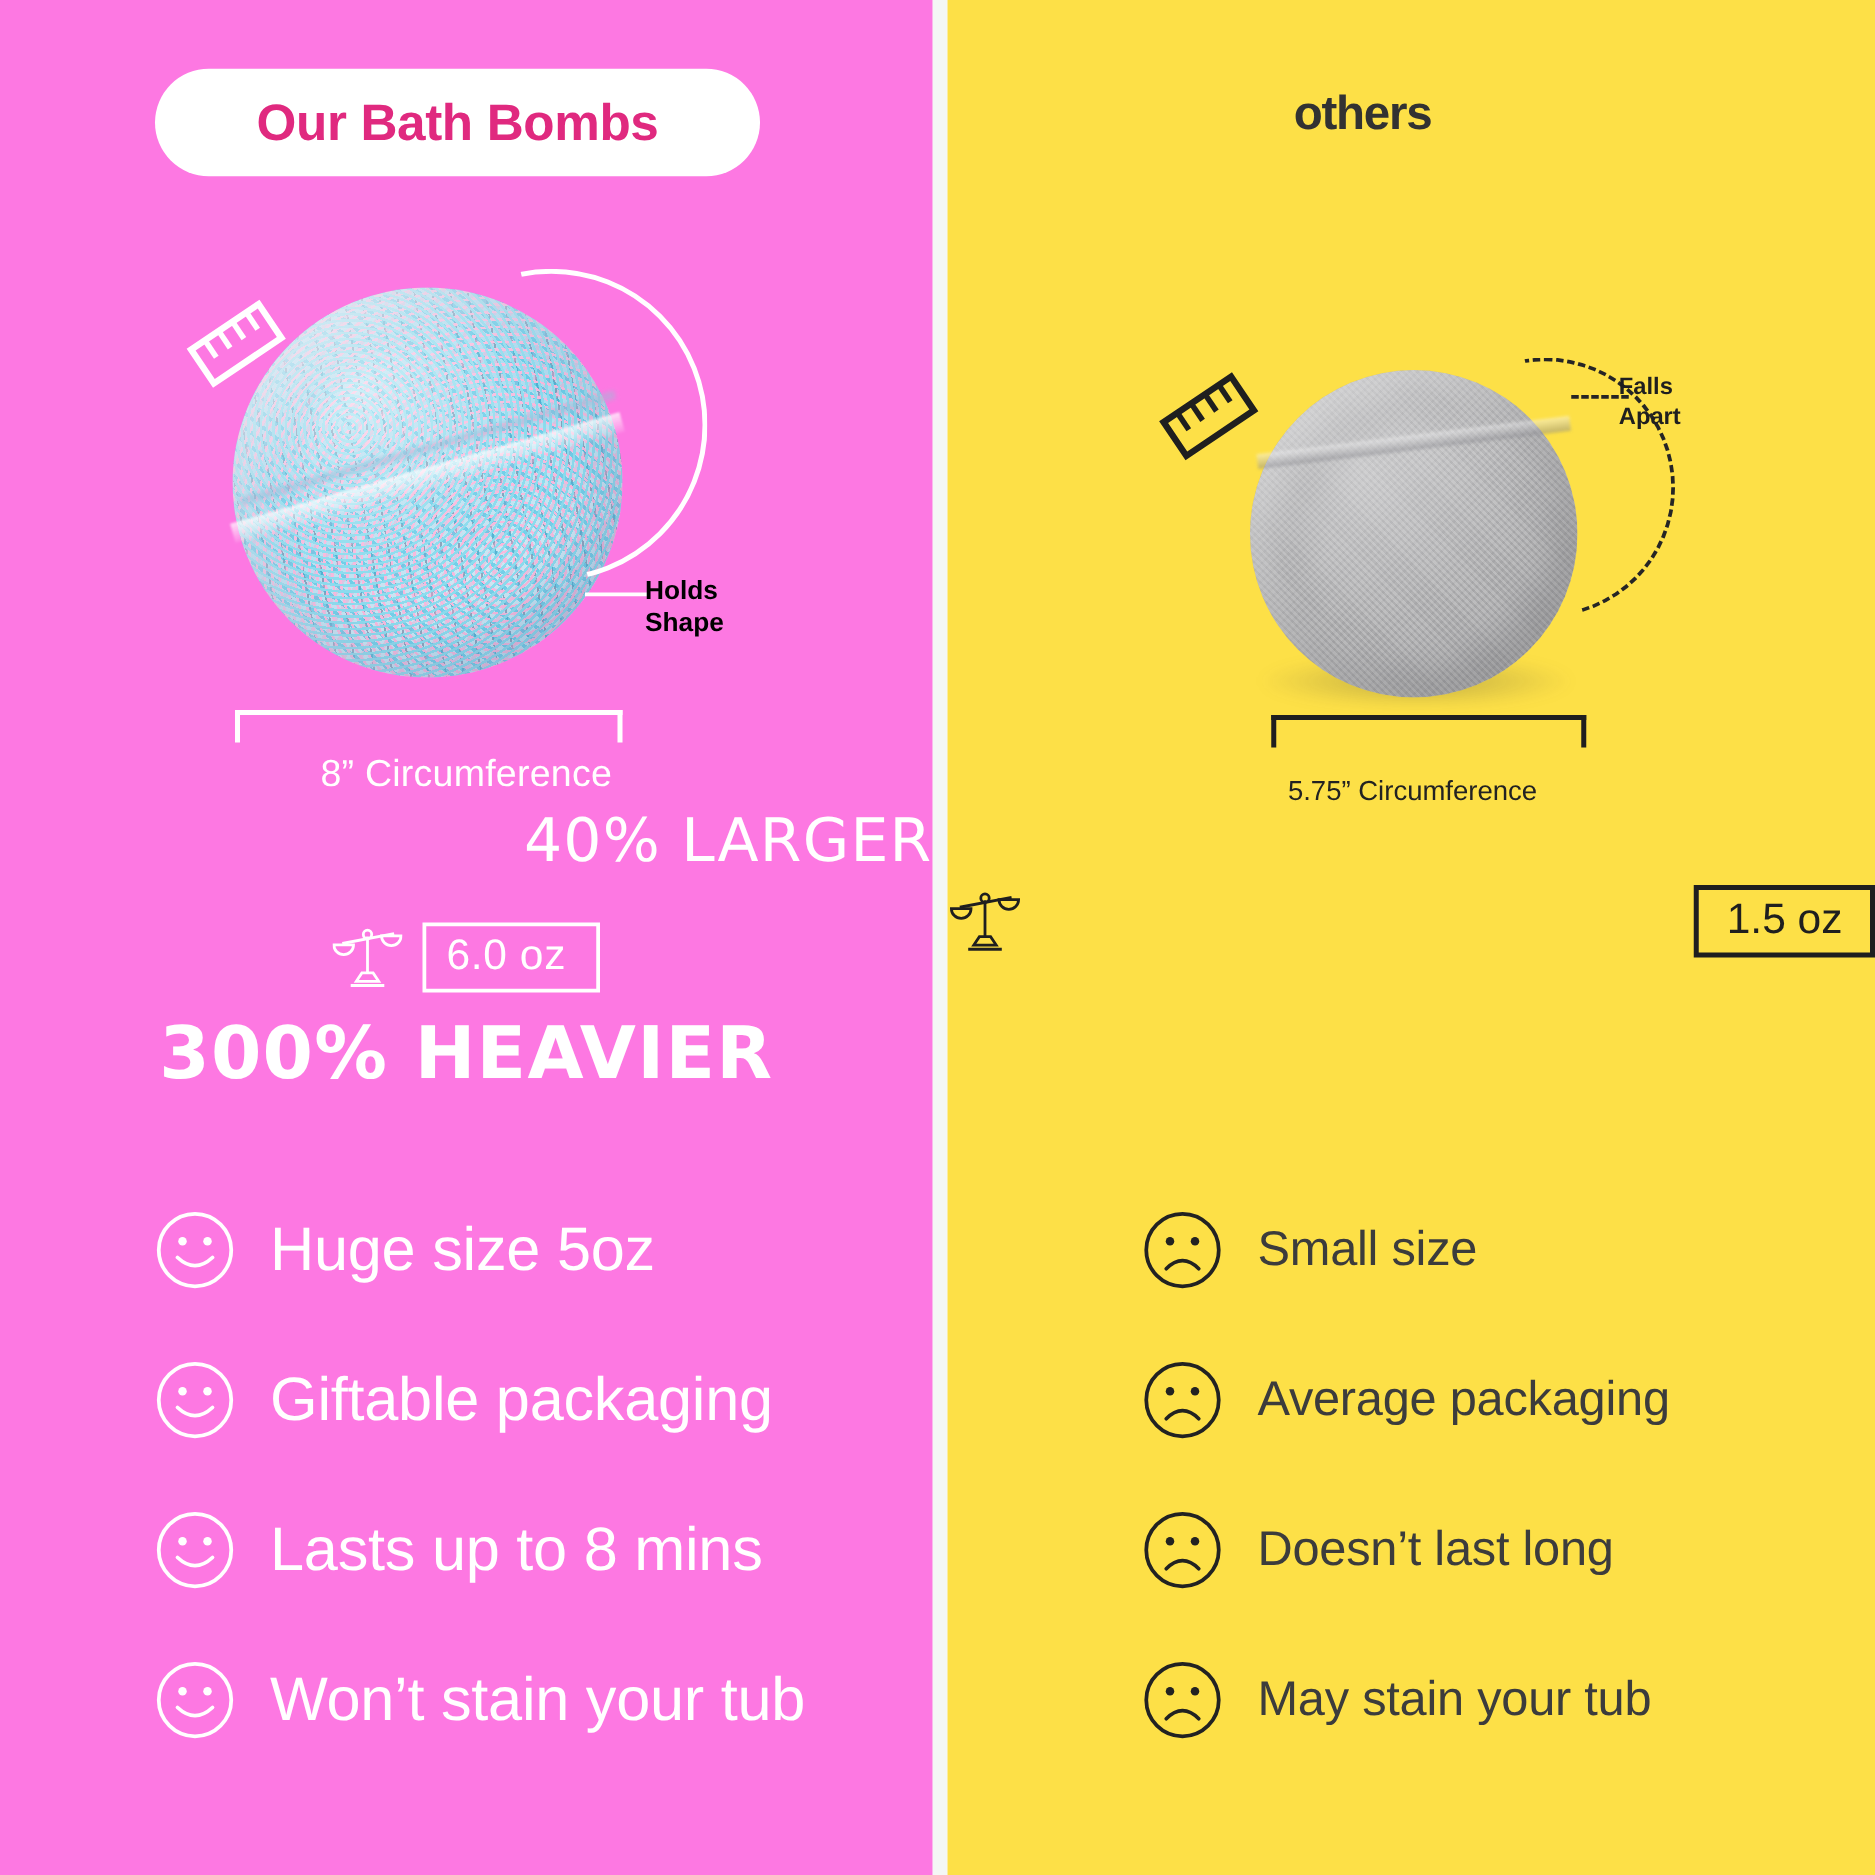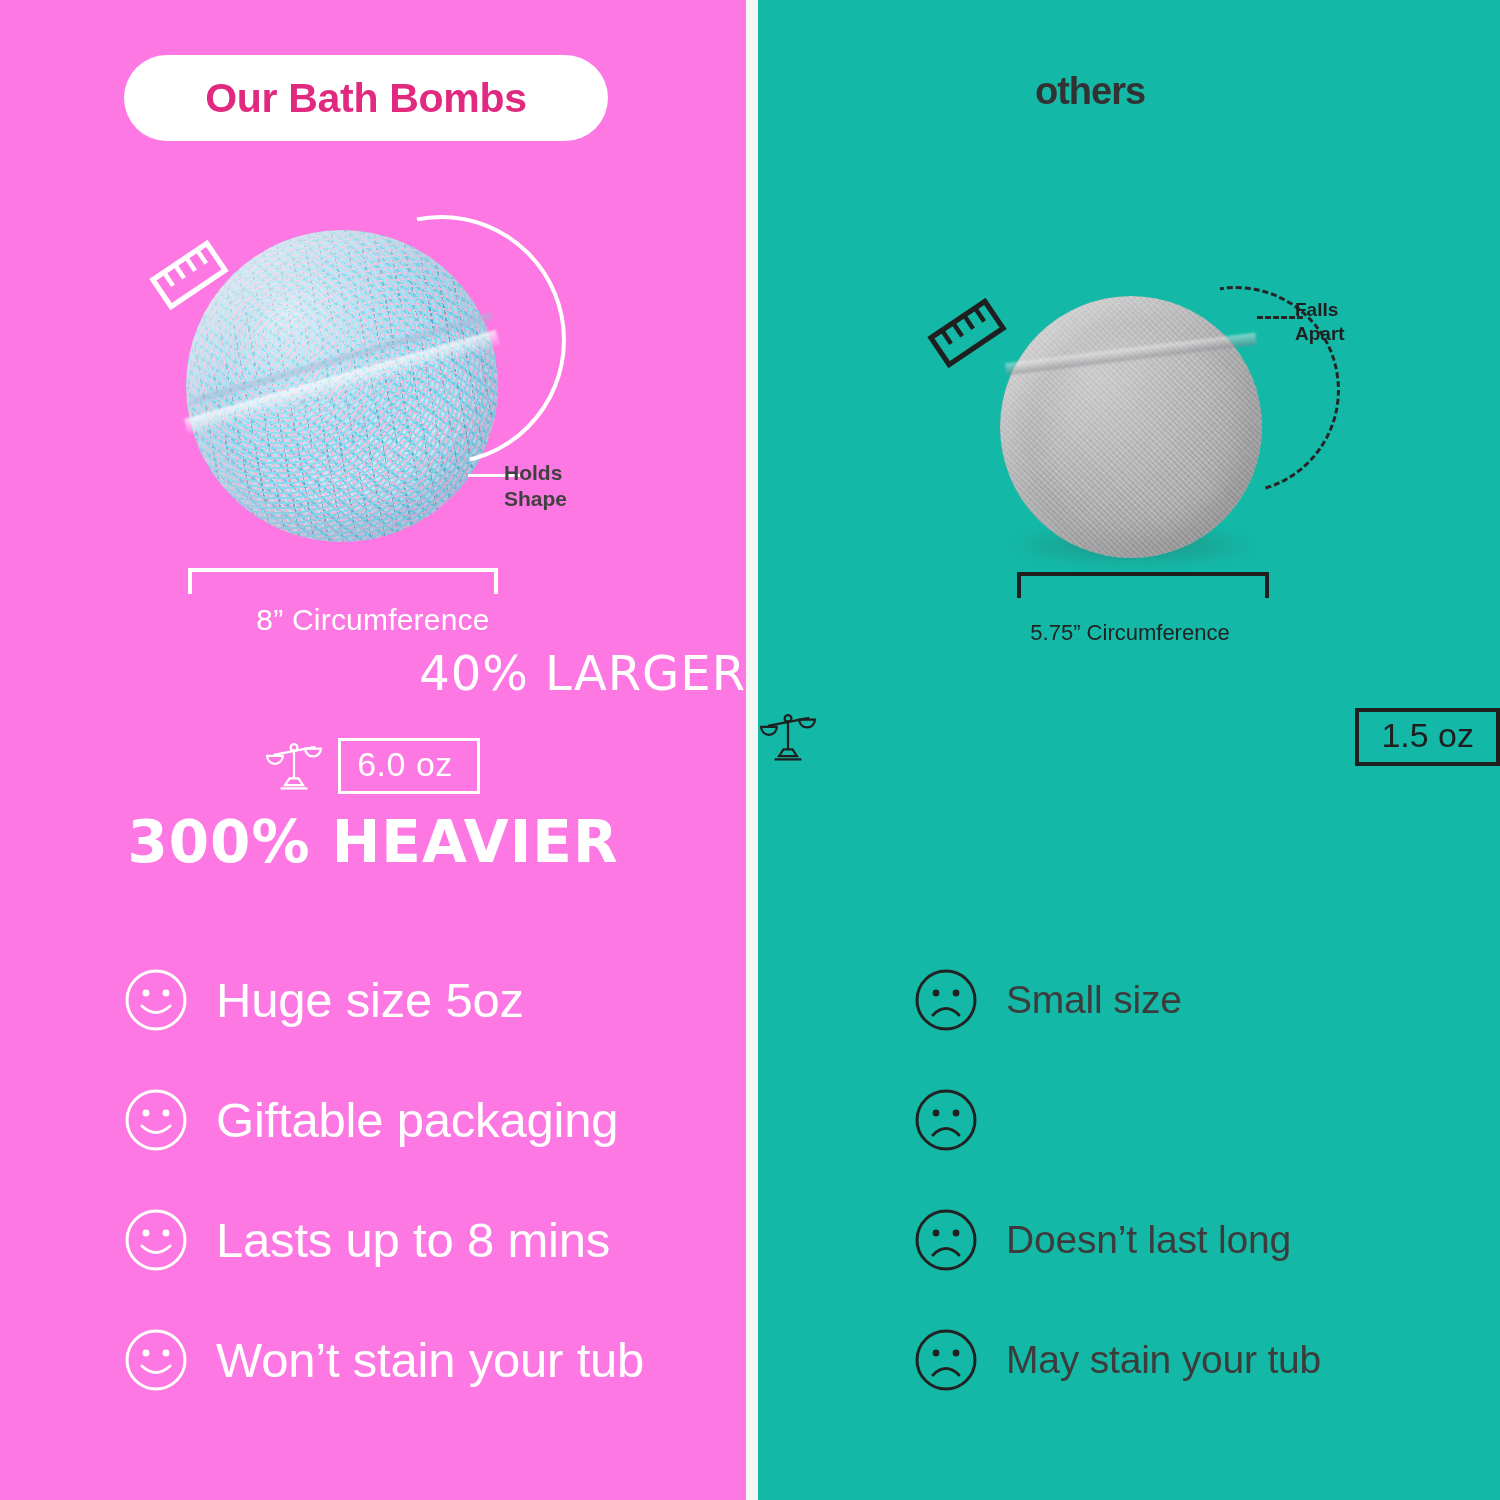--- a/index.html
+++ b/index.html
@@ -8,21 +8,21 @@
     font-family: "Liberation Sans", sans-serif;
     background: #ffffff;
     overflow: hidden;
   }
   .board { position: relative; width: 1500px; height: 1350px; display: flex; }
 
   
   .panel { position: relative; height: 1500px; }
   .panel-ours { width: 746px; background: #fd78e2; }
   .gap { width: 12px; background: #f4f7f5; height: 1500px; }
-  .panel-others { width: 742px; background: #14b8a6; }
+  .panel-others { width: 742px; background: #fde047; }
 
   
   .pill {
     position: absolute; left: 124px; top: 55px;
     width: 484px; height: 86px;
     background: #ffffff; border-radius: 43px;
     display: flex; align-items: center; justify-content: center;
   }
   .pill-text {
     color: #e0297f; font-size: 41px; font-weight: bold;
@@ -68,22 +68,22 @@
     position: absolute; left: 316px; top: 20px;
     width: 250px; height: 250px;
     border: 4px solid #ffffff; border-radius: 50%;
     clip-path: polygon(40% 0%, 100% 0%, 100% 100%, 62% 100%);
   }
   .leader-white {
     position: absolute; left: 468px; top: 279px;
     width: 52px; height: 3px; background: #ffffff;
   }
   .ann-hold {
-    position: absolute; left: 504px; top: 265px;
-    color: #404040; font-size: 21px; font-weight: bold; line-height: 26px;
+    position: absolute; left: 516px; top: 265px;
+    color: #000000; font-size: 21px; font-weight: bold; line-height: 26px;
   }
 
   .ruler {
     position: absolute; left: 152px; top: 238px;
     width: 74px; height: 74px;
     transform: rotate(-34deg);
   }
 
   
   .measure { position: absolute; }
@@ -311,20 +311,21 @@
       </div>
       <div class="frow">
         <span class="face">
           <svg viewBox="0 0 64 64" width="64" height="64">
             <circle cx="32" cy="32" r="29" fill="none" stroke="#222222" stroke-width="3"></circle>
             <circle cx="22" cy="25" r="3.4" fill="#222222"></circle>
             <circle cx="42" cy="25" r="3.4" fill="#222222"></circle>
             <path d="M19 47 Q32 34 45 47" fill="none" stroke="#222222" stroke-width="3" stroke-linecap="round"></path>
           </svg>
         </span>
+        <span class="flabel-d">Average packaging</span>
       </div>
       <div class="frow">
         <span class="face">
           <svg viewBox="0 0 64 64" width="64" height="64">
             <circle cx="32" cy="32" r="29" fill="none" stroke="#222222" stroke-width="3"></circle>
             <circle cx="22" cy="25" r="3.4" fill="#222222"></circle>
             <circle cx="42" cy="25" r="3.4" fill="#222222"></circle>
             <path d="M19 47 Q32 34 45 47" fill="none" stroke="#222222" stroke-width="3" stroke-linecap="round"></path>
           </svg>
         </span>

